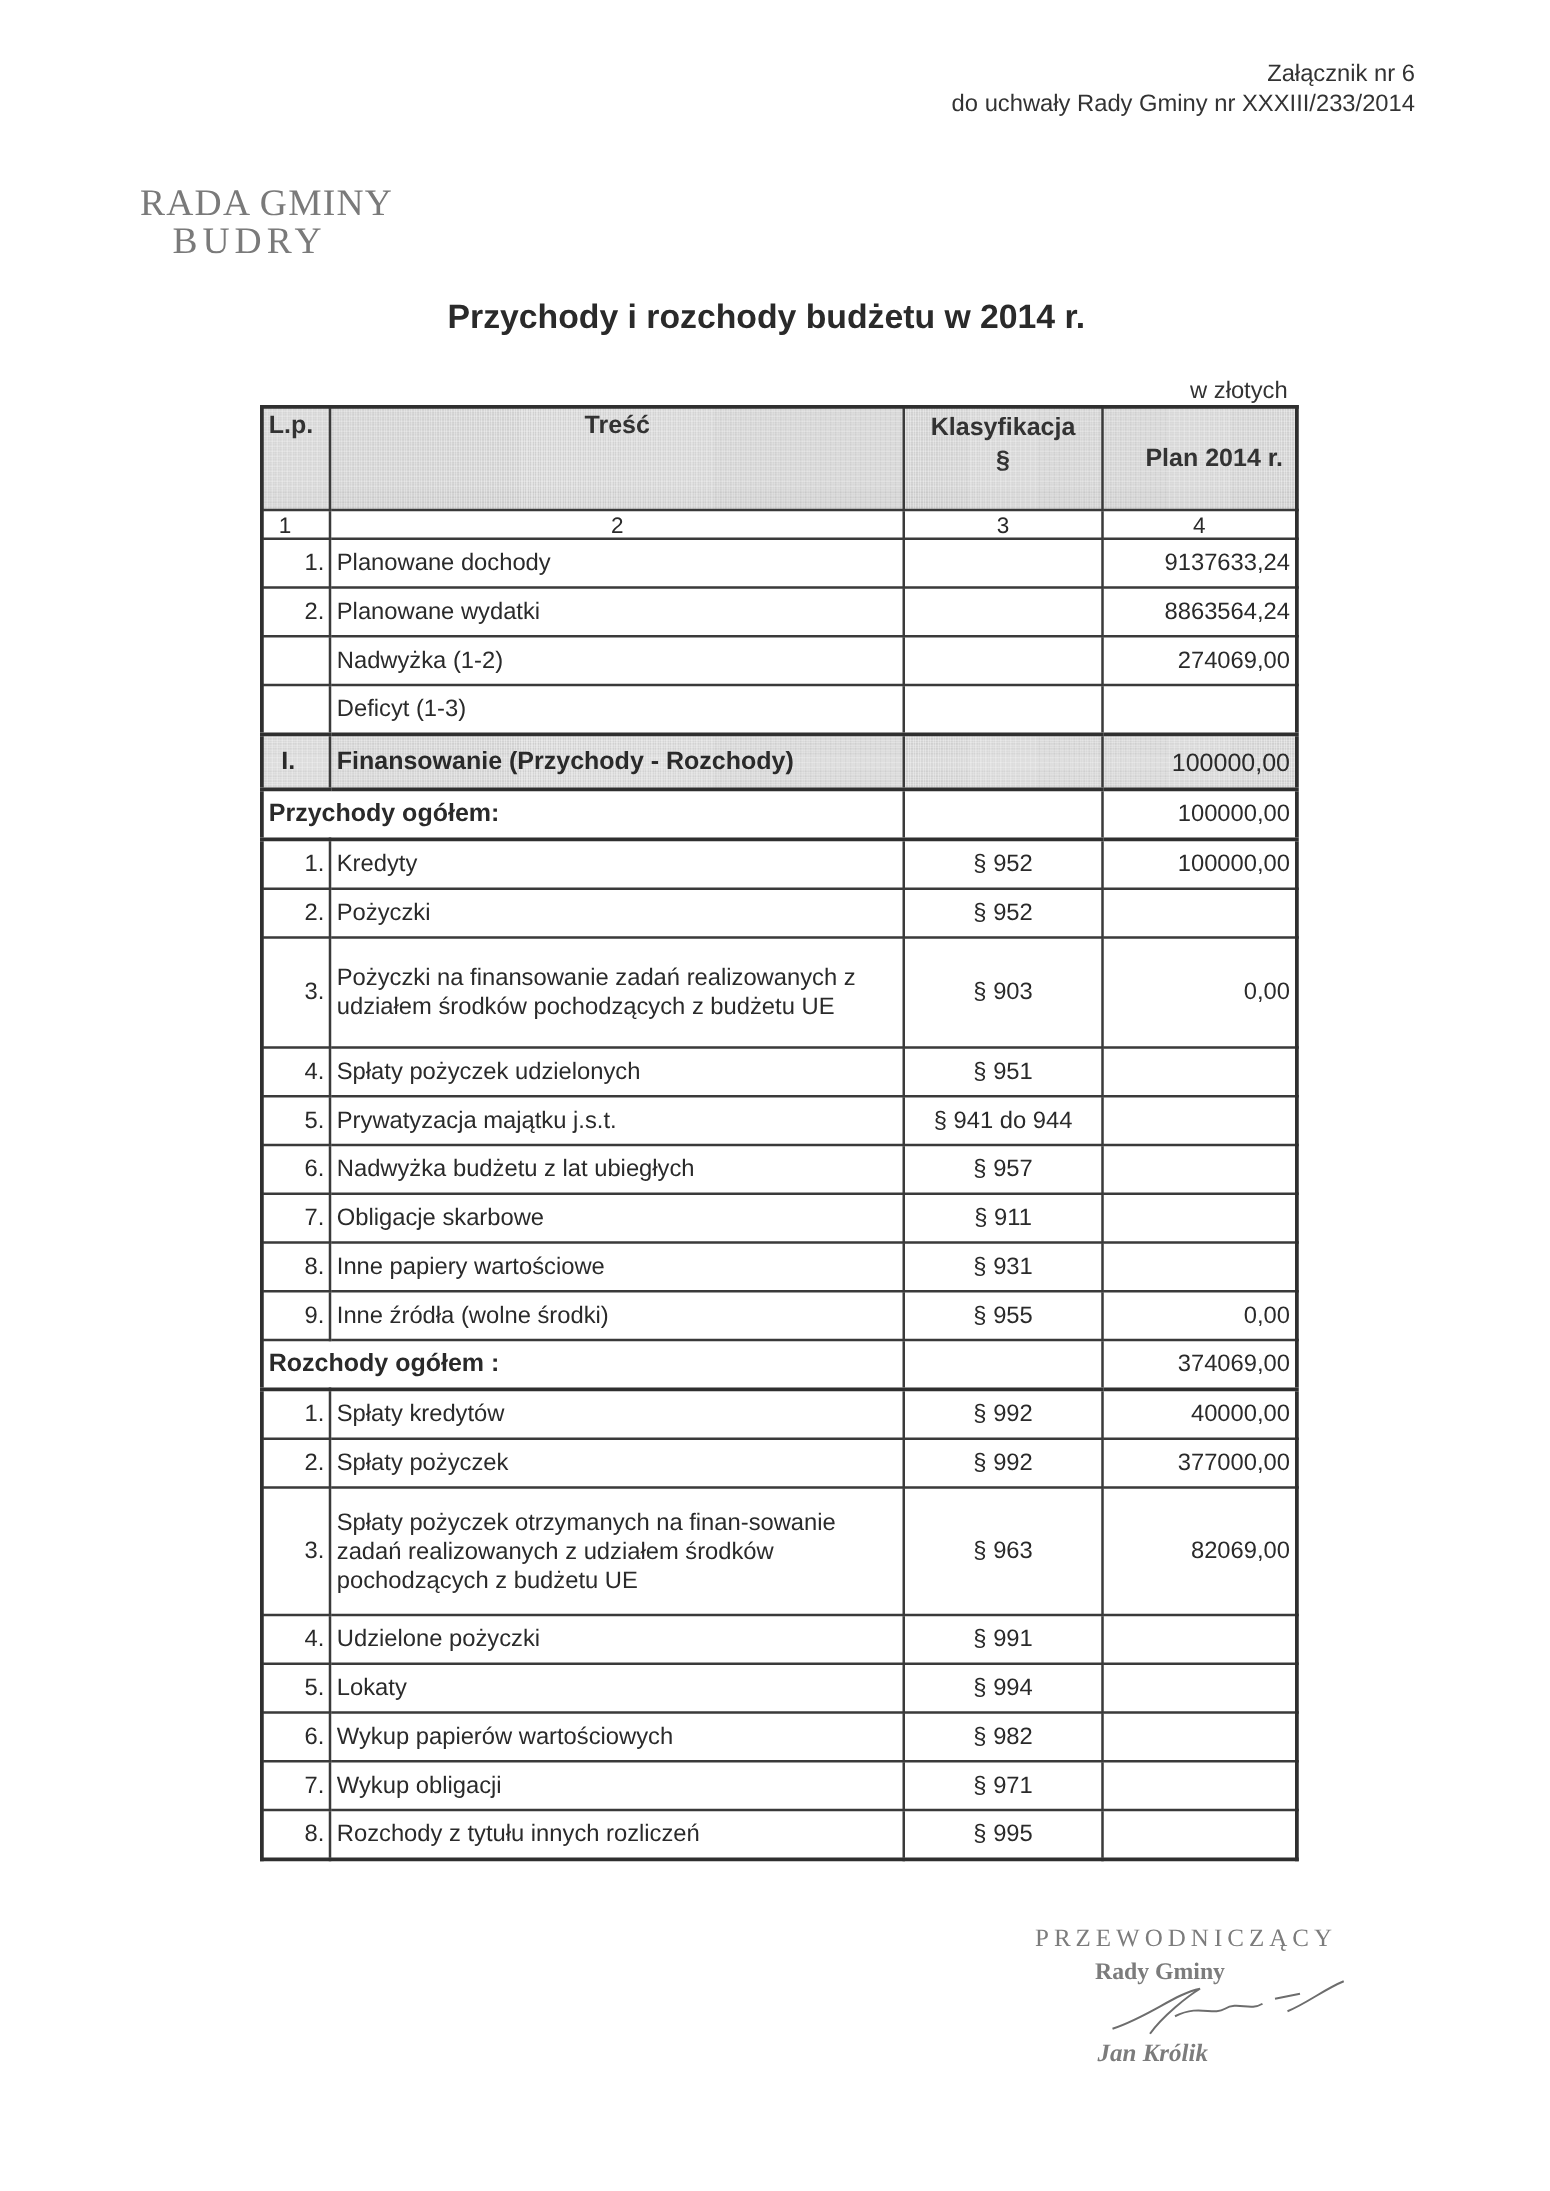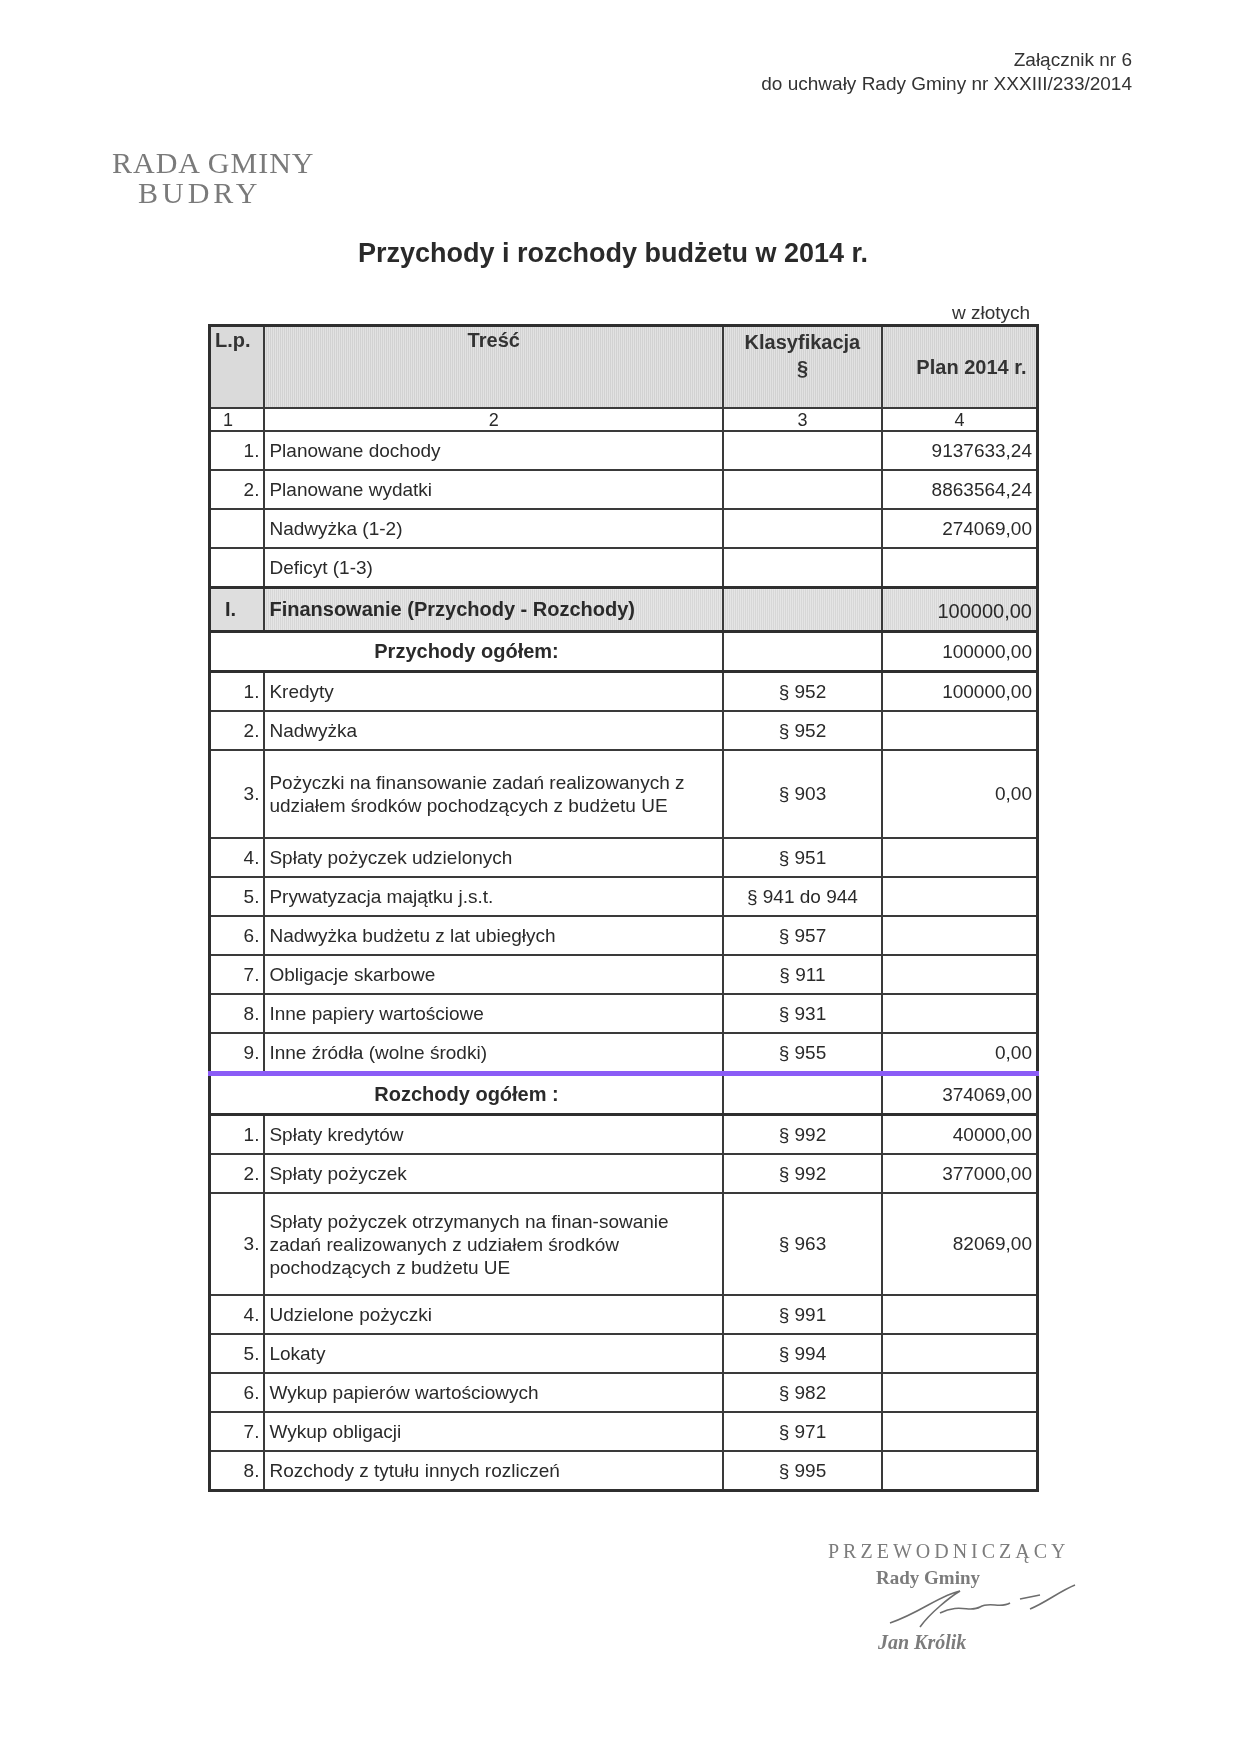--- a/index.html
+++ b/index.html
@@ -33,21 +33,21 @@
   td.lp { text-align:right; padding-right:10px; }
   td.txt { text-align:left; padding-left:4px; }
   td.cls { text-align:center; padding-top:8px; }
   td.val { text-align:right; padding-right:3px; padding-top:10px; }
   tr.shade td { background:#cfcfcf;
                 background-image: repeating-linear-gradient(0deg, rgba(255,255,255,.35) 0 1px, transparent 1px 2px),
                                   repeating-linear-gradient(90deg, rgba(255,255,255,.35) 0 1px, transparent 1px 2px);
                 border-top:3px solid #2f2f2f; border-bottom:3px solid #2f2f2f; font-size:20px; }
   tr.shade td.txt, tr.shade td.lp { font-weight:bold; }
   tr.subtotal td { height:37px; border-bottom:3px solid #2f2f2f; }
-  tr.subtotal td.caption { text-align:center; font-weight:bold; font-size:20px; }
+  tr.subtotal td.caption { text-align:left; font-weight:bold; font-size:20px; }
   tr.tall3 td { height:86px; }
   tr.tall3b td { height:100px; }
   tr.tall3 td.txt, tr.tall3b td.txt { line-height:23px; }
   tr.tall3 td.cls, tr.tall3b td.cls { padding-top:0; }
   tr.tall3 td.val, tr.tall3b td.val { padding-top:0; }
 
   .sig { position:absolute; left:820px; top:1540px; width:260px; font-family:"Liberation Serif", serif; color:#7c7c7c; }
   .sig .role { font-size:20px; letter-spacing:4px; margin-left:8px; }
   .sig .council { font-size:19px; margin-left:56px; margin-top:4px; font-weight:bold; }
   .sig .scribble { margin-left:60px; margin-top:-6px; }
@@ -132,21 +132,21 @@
   </tr>
 
   <tr class="row">
     <td class="lp">1.</td>
     <td class="txt">Kredyty</td>
     <td class="cls">§ 952</td>
     <td class="val">100000,00</td>
   </tr>
   <tr class="row">
     <td class="lp">2.</td>
-    <td class="txt">Nadwyżka</td>
+    <td class="txt">Pożyczki</td>
     <td class="cls">§ 952</td>
     <td class="val"></td>
   </tr>
   <tr class="row tall3">
     <td class="lp">3.</td>
     <td class="txt">
       <div>Pożyczki na finansowanie zadań realizowanych z</div>
       <div>udziałem środków pochodzących z budżetu UE</div>
     </td>
     <td class="cls">§ 903</td>
@@ -182,21 +182,21 @@
     <td class="cls">§  931</td>
     <td class="val"></td>
   </tr>
   <tr class="row">
     <td class="lp">9.</td>
     <td class="txt">Inne źródła (wolne środki)</td>
     <td class="cls">§ 955</td>
     <td class="val">0,00</td>
   </tr>
 
-  <tr class="subtotal" style="border-top:5px solid #8b5cf6">
+  <tr class="subtotal" style="border-top:2px solid #8b5cf6">
     <td class="caption" colspan="2">Rozchody ogółem :</td>
     <td></td>
     <td class="val">374069,00</td>
   </tr>
 
   <tr class="row">
     <td class="lp">1.</td>
     <td class="txt">Spłaty kredytów</td>
     <td class="cls">§ 992</td>
     <td class="val">40000,00</td>

